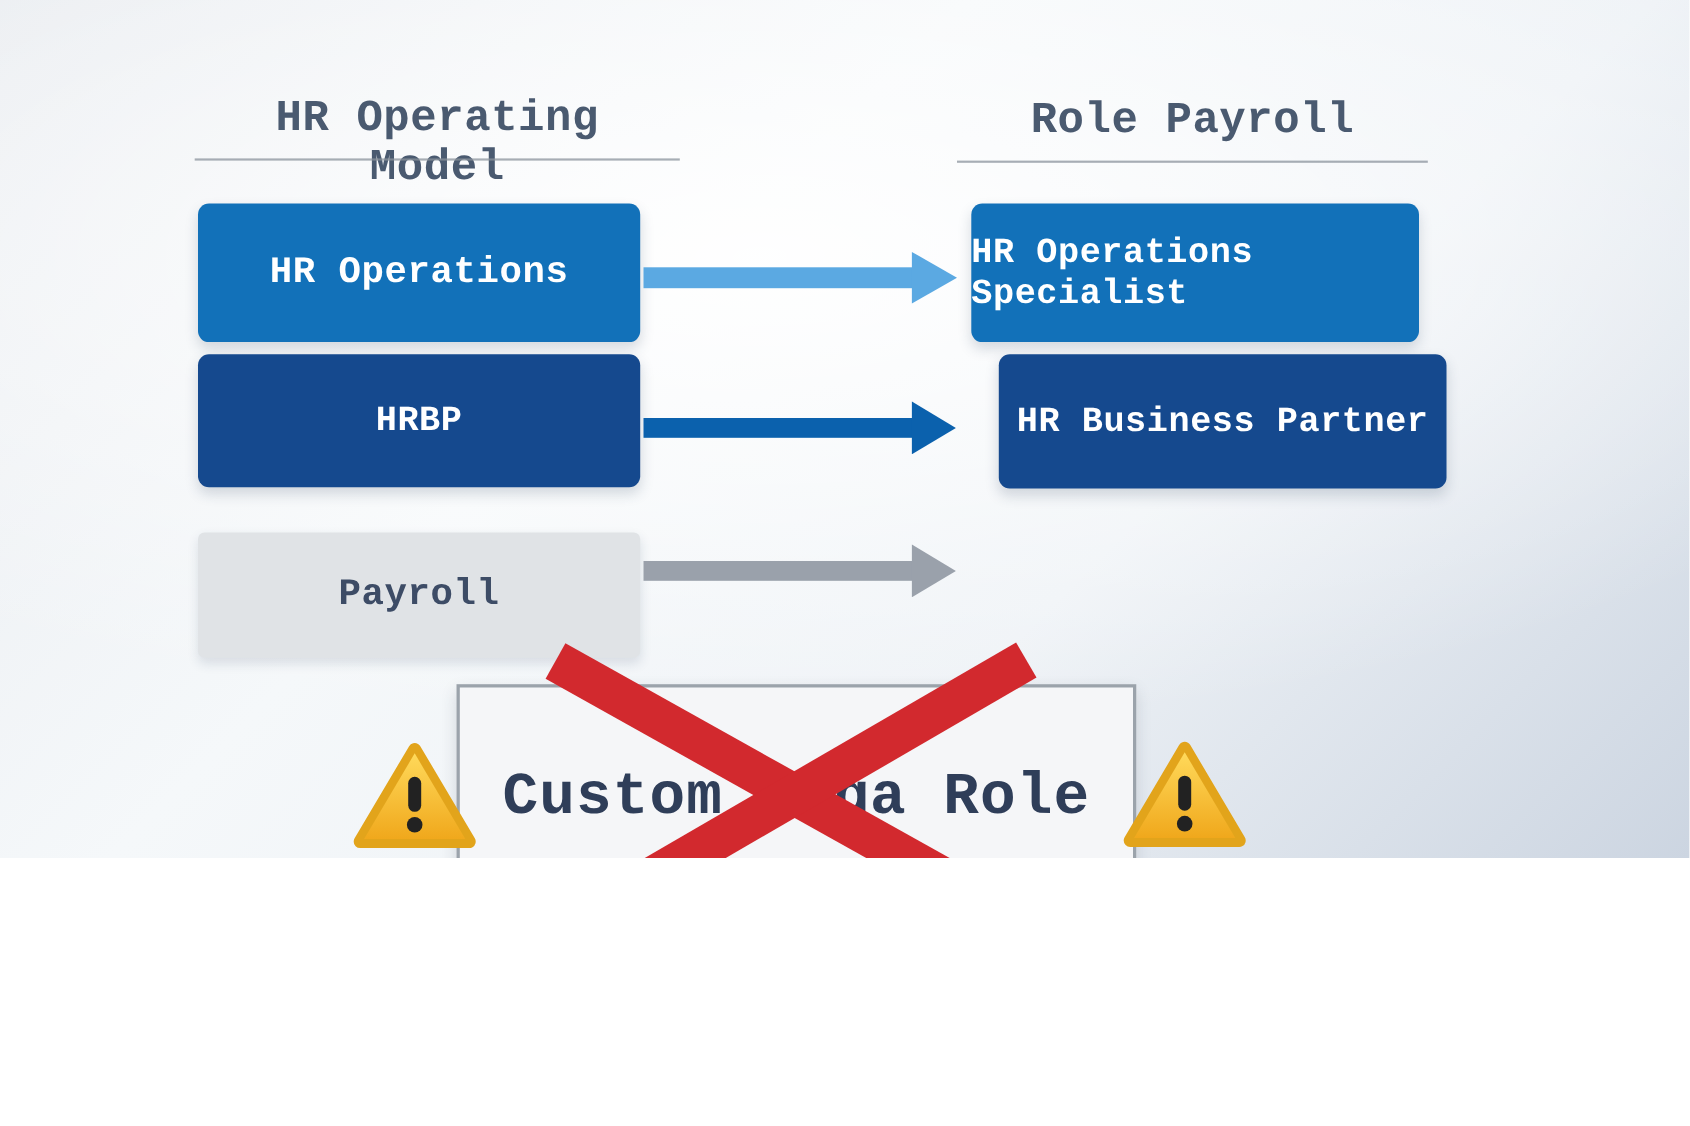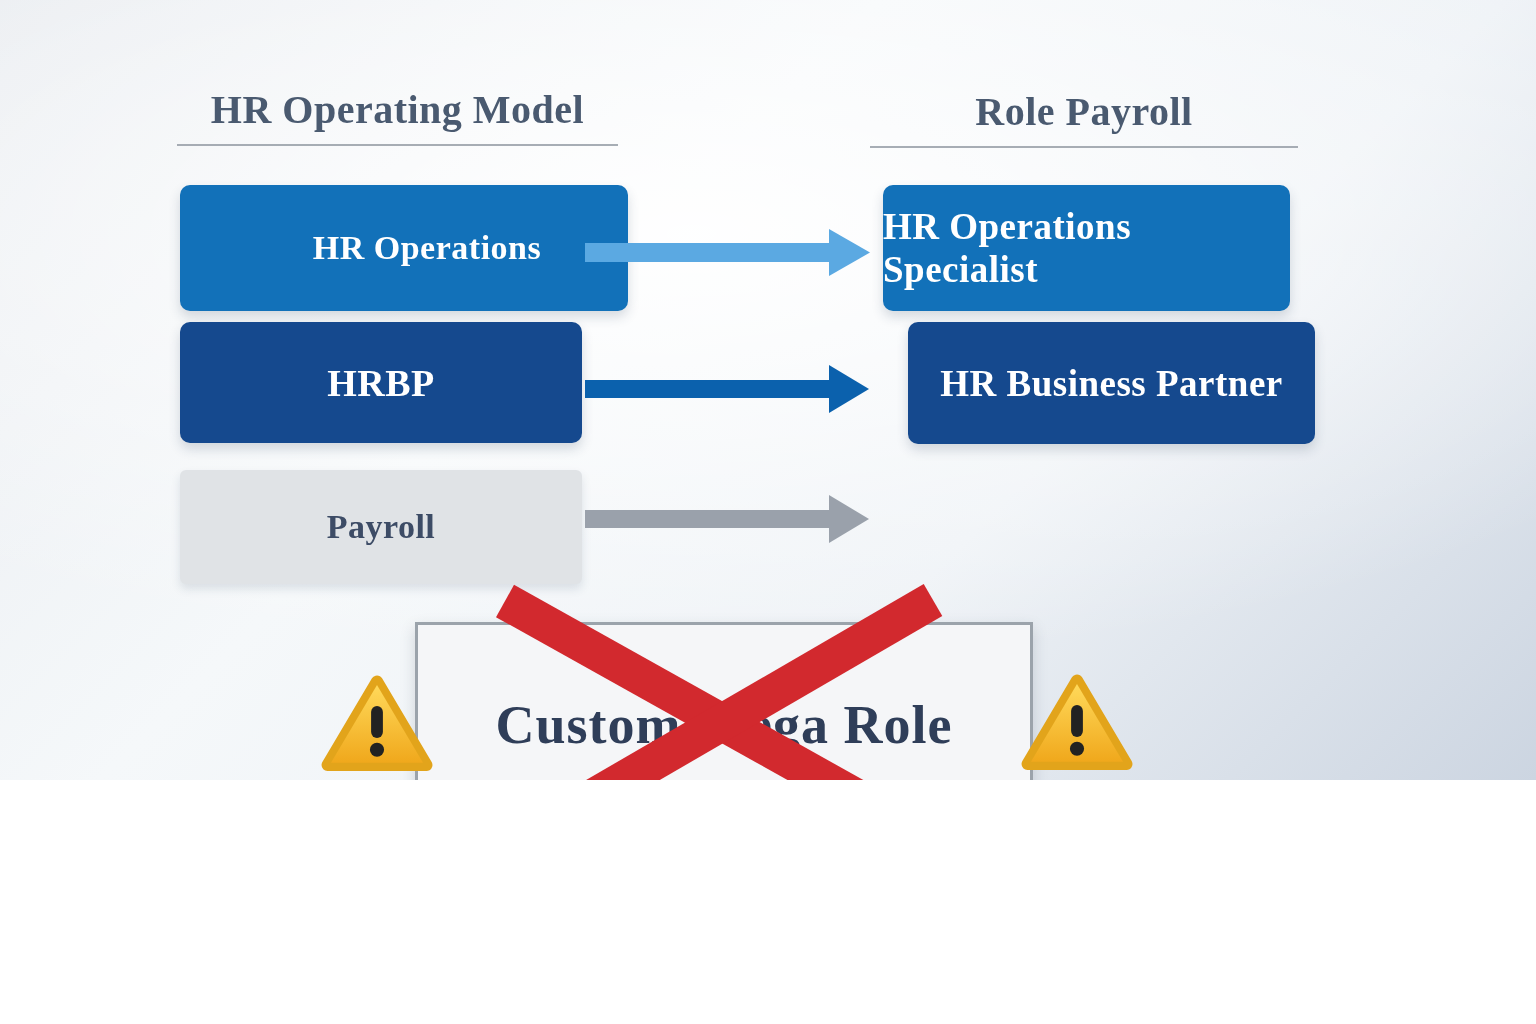--- a/index.html
+++ b/index.html
@@ -1,20 +1,20 @@
 <!DOCTYPE html>
 <html><head>
 <meta charset="utf-8">
 <style>
   html,body{margin:0;padding:0;}
   .canvas{
     position:relative;
     width:1536px;height:780px;
     overflow:hidden;
-    font-family:Liberation Serif, serif;
+    font-family:Liberation Mono, monospace;
     background:
       radial-gradient(ellipse 120% 90% at 45% 30%, rgba(255,255,255,0.95), rgba(255,255,255,0) 62%),
       linear-gradient(135deg, #e9ecf0 0%, #f5f8fa 38%, #eef2f6 65%, #ccd5e1 100%);
   }
   .col-title{
     position:absolute;
     text-align:center;
     font-size:40px;font-weight:700;
     color:#4A5A70;
     letter-spacing:0.5px;
@@ -24,22 +24,22 @@
   }
   .mapbox{
     position:absolute;
     display:flex;align-items:center;justify-content:center;
     border-radius:10px;
     box-shadow:0 6px 12px rgba(40,60,90,0.18);
   }
   .mapbox.graybox{border-radius:6px;box-shadow:0 5px 10px rgba(40,60,90,0.13);}
   .mapbox span{font-weight:700;letter-spacing:0.5px;}
   .label-lg{font-size:34px;}
-  .label-xl{font-size:38px;}
-  .label-md{font-size:37px;}
+  .label-xl{font-size:32px;}
+  .label-md{font-size:32px;}
   .overlay{position:absolute;left:0;top:0;pointer-events:none;}
   .custom-box{
     position:absolute;
     left:415px;top:622px;width:618px;height:206px;
     background:#F5F6F8;
     border:3px solid #9BA3AB;
     box-sizing:border-box;
     box-shadow:0 6px 14px rgba(50,60,80,0.18);
     display:flex;align-items:center;justify-content:center;
   }
@@ -53,29 +53,29 @@
 <body>
 
 <div class="canvas">
 
   <div class="col-title" style="left:177px;top:86px;width:441px;">HR Operating Model</div>
   <div class="col-underline" style="left:177px;top:144px;width:441px;"></div>
 
   <div class="col-title" style="left:870px;top:88px;width:428px;">Role Payroll</div>
   <div class="col-underline" style="left:870px;top:146px;width:428px;"></div>
 
-  <div class="mapbox" style="left: 180px; top: 185px; width: 402px; height: 126px; background-color: rgb(18, 113, 185); padding-left: 46px;">
+  <div class="mapbox" style="left: 180px; top: 185px; width: 402px; height: 126px; background-color: rgb(18, 113, 185);">
     <span class="label-lg" style="color: rgb(255, 255, 255);">HR Operations</span>
   </div>
 
   <div class="mapbox" style="left: 180px; top: 322px; width: 402px; height: 121px; background-color: rgb(21, 73, 142);">
     <span class="label-xl" style="color: rgb(255, 255, 255);">HRBP</span>
   </div>
 
-  <div class="mapbox graybox" style="left: 180px; top: 470px; width: 402px; height: 114px; background-color: rgb(224, 227, 230); text-align: right;">
+  <div class="mapbox graybox" style="left: 180px; top: 484px; width: 402px; height: 114px; background-color: rgb(224, 227, 230); text-align: right;">
     <span class="label-lg" style="color: rgb(61, 76, 102);">Payroll</span>
   </div>
 
   <div class="mapbox" style="left: 883px; top: 185px; width: 407px; height: 126px; background-color: rgb(18, 113, 185);">
     <span class="label-md" style="color: rgb(255, 255, 255);">HR Operations Specialist</span>
   </div>
 
   <div class="mapbox" style="left: 908px; top: 322px; width: 407px; height: 122px; background-color: rgb(21, 73, 142);">
     <span class="label-md" style="color: rgb(255, 255, 255);">HR Business Partner</span>
   </div>

